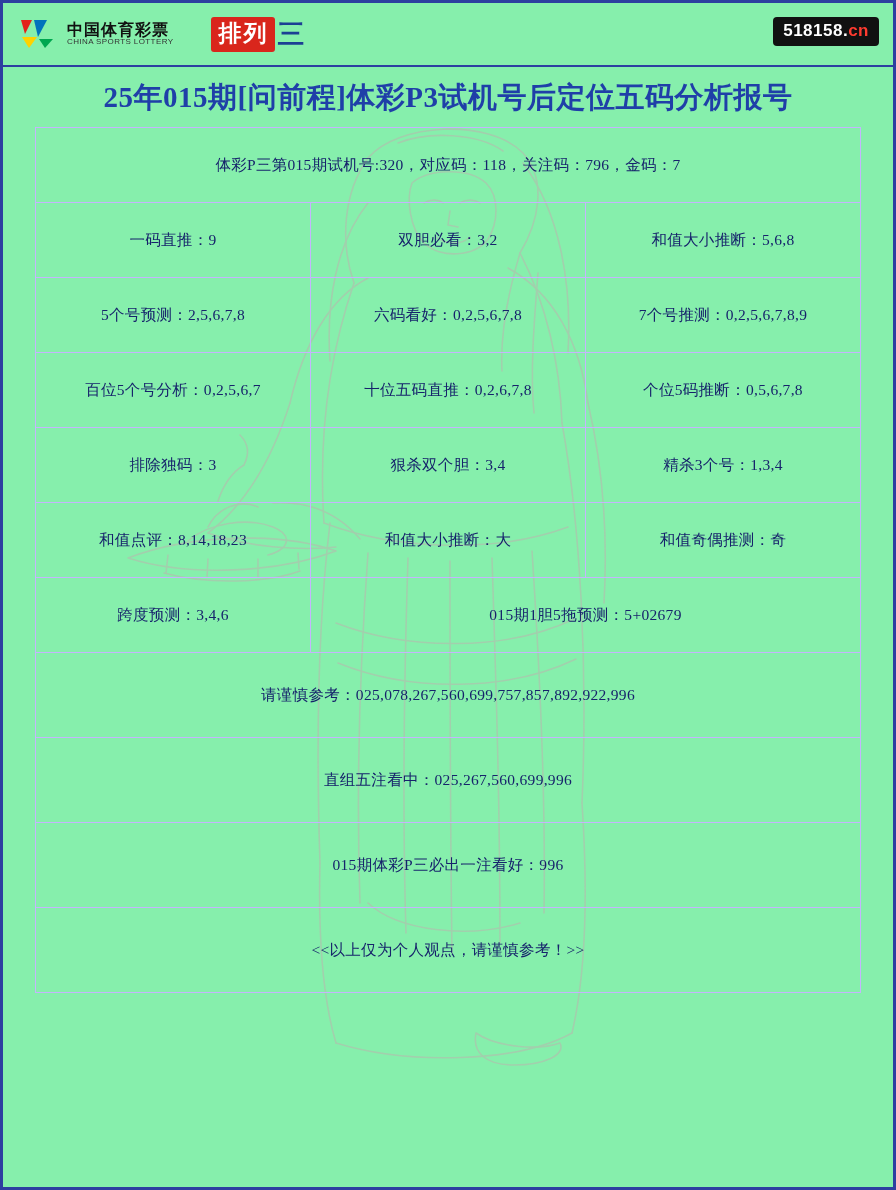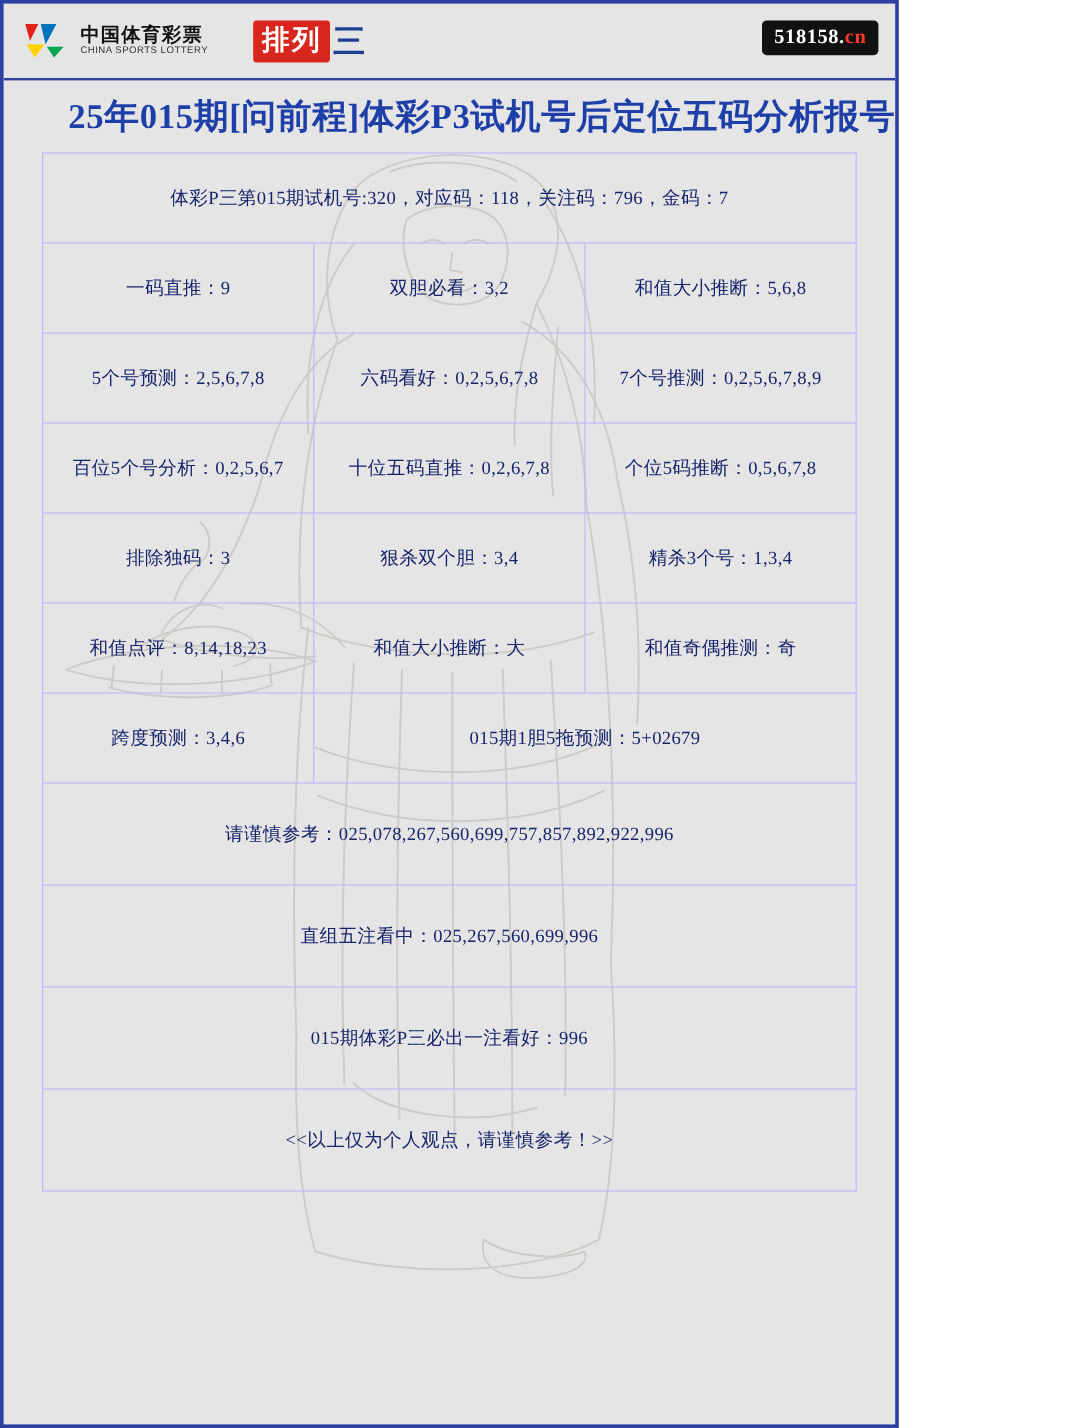--- a/index.html
+++ b/index.html
@@ -8,25 +8,25 @@
   }
   body {
     width: 896px;
     height: 1190px;
     background: #ffffff;
     font-family: "Liberation Serif", "DejaVu Serif", serif;
     color: #1a1a6e;
   }
   .page {
     position: relative;
-    width: 749px;
+    width: 896px;
     height: 1190px;
     box-sizing: border-box;
     border: 3px solid #2d3fa0;
-    background: #e5e5e5;
+    background: #86efac;
     overflow: hidden;
   }
   
   .header {
     position: relative;
     height: 62px;
     display: flex;
     align-items: center;
     padding: 0 14px;
     box-sizing: border-box;
@@ -85,37 +85,37 @@
     font-size: 27px;
     letter-spacing: 1px;
   }
   .site-tag {
     position: absolute;
     right: 14px;
     top: 14px;
     background: #111111;
     border-radius: 4px;
     padding: 4px 10px 5px 10px;
-    font-family: Liberation Serif, serif;
+    font-family: Liberation Sans, sans-serif;
     font-size: 17px;
     font-weight: bold;
     color: #ffffff;
     letter-spacing: 0.5px;
   }
   .site-tag .dom { color: #ff3b30; }
 
   .header-rule {
     height: 2px;
     background: #2d3fa0;
     margin: 0 0 0 0;
   }
 
   
   .title {
-    text-align: right;
+    text-align: center;
     font-size: 29px;
     font-weight: bold;
     color: #1f3fa8;
     padding: 11px 0 9px 0;
     letter-spacing: 0.5px;
     position: relative;
     z-index: 5;
   }
 
   

